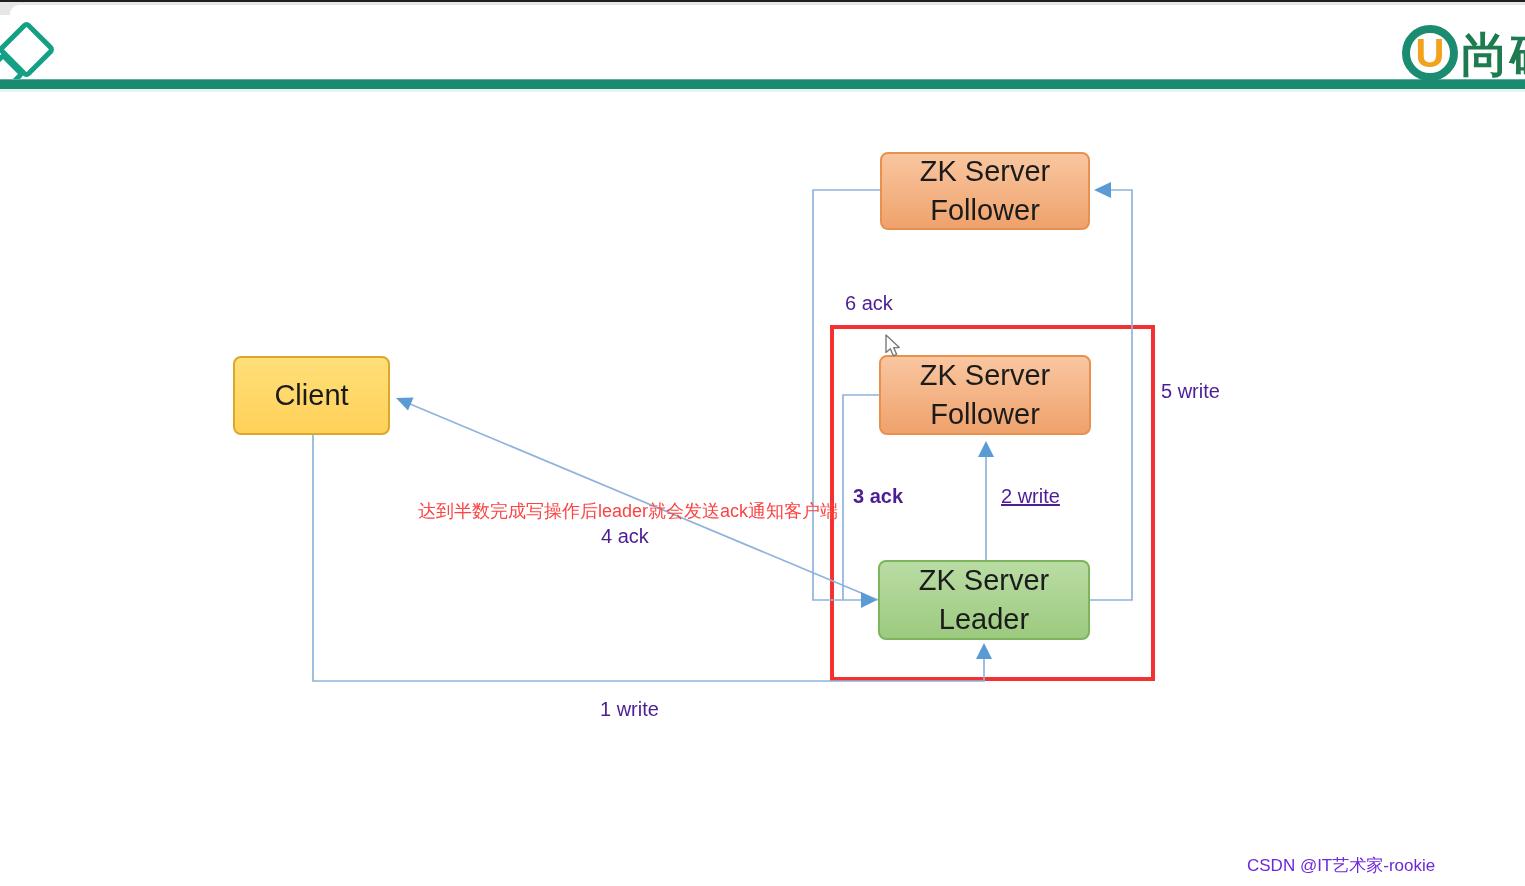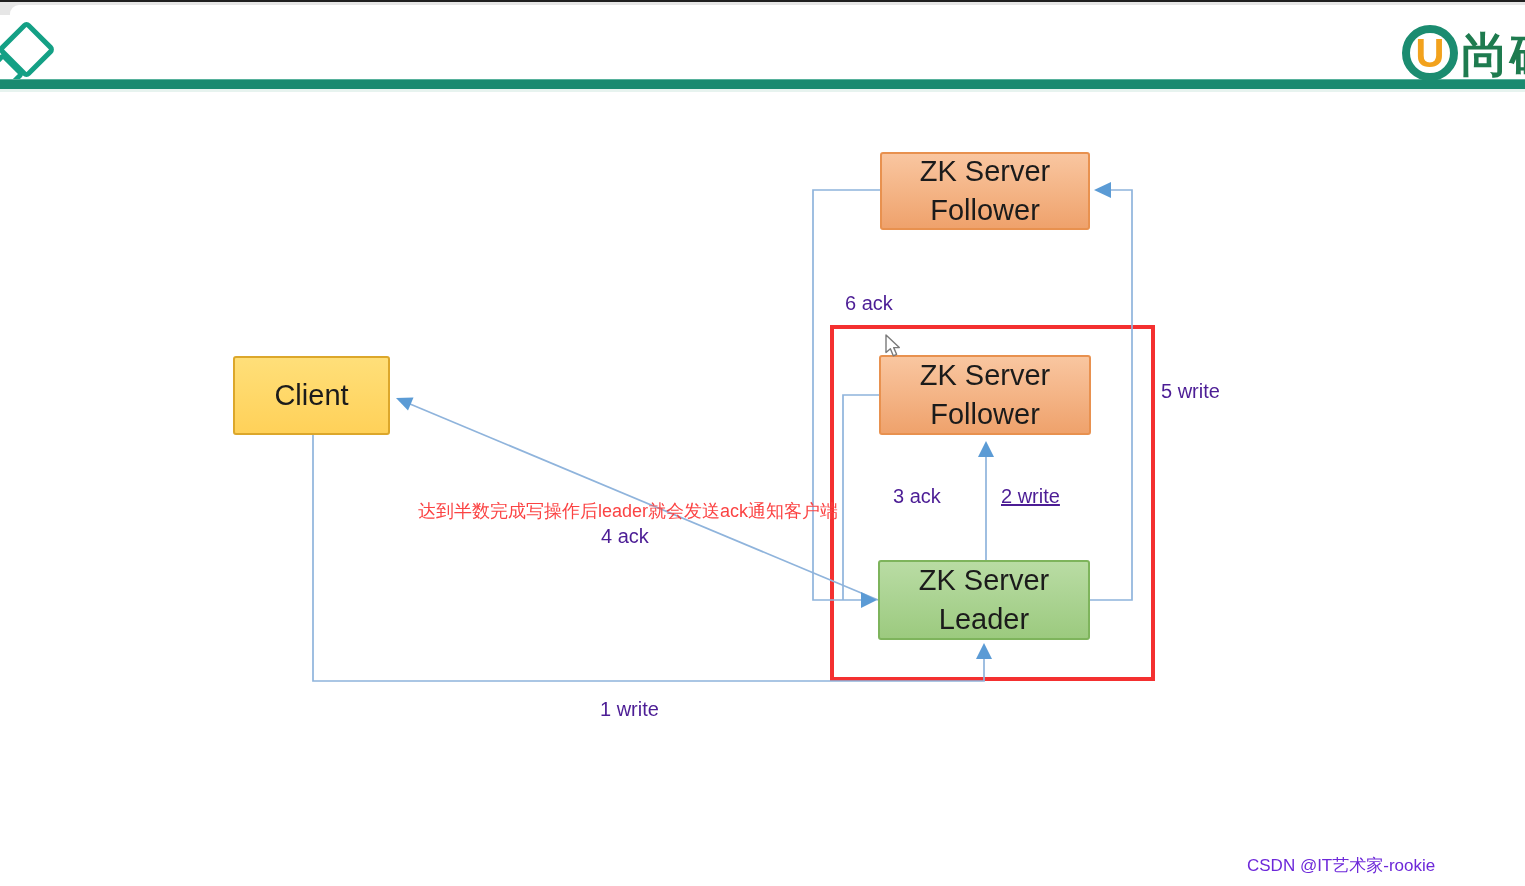--- a/index.html
+++ b/index.html
@@ -22,38 +22,38 @@
   .green-bar-glow{position:absolute;left:0;top:89px;width:100%;height:3px;background:#e7f3ef;}
   .logo{position:absolute;left:1399px;top:22px;width:200px;height:62px;}
   .logo-text{
     position:absolute;left:1461px;top:24px;font-size:47px;font-weight:bold;
     color:#1e7b4f;white-space:nowrap;letter-spacing:2px;
   }
   
   .node{
     position:absolute;display:flex;align-items:center;justify-content:center;
     text-align:center;font-size:29px;color:#1b1b1b;line-height:1.35;
-    white-space:pre-line;border-radius:3px;box-sizing:border-box;z-index:3;
+    white-space:pre-line;border-radius:8px;box-sizing:border-box;z-index:3;
   }
   .node.follower{background:linear-gradient(180deg,#f9c6a0 0%,#efa26c 100%);border:2px solid #e8914f;}
   .node.leader  {background:linear-gradient(180deg,#b9dca4 0%,#9cca7f 100%);border:2px solid #7eb45c;}
   .node.client  {background:linear-gradient(180deg,#ffdf79 0%,#ffd159 100%);border:2px solid #dca72b;}
   #n-client {left:233px;top:356px;width:157px;height:79px;}
   #n-f-top  {left:880px;top:152px;width:210px;height:78px;}
   #n-f-mid  {left:879px;top:355px;width:212px;height:80px;}
   #n-leader {left:878px;top:560px;width:212px;height:80px;}
   .highlight-rect{
     position:absolute;left:830px;top:325px;width:325px;height:356px;
     border:4px solid #f43030;box-sizing:border-box;z-index:1;
   }
   #wires{position:absolute;left:0;top:0;width:1525px;height:886px;z-index:2;pointer-events:none;}
   .lbl{position:absolute;font-size:20px;color:#4c1d95;white-space:nowrap;z-index:4;}
   #lbl-ack6  {left:845px;top:292px;}
   #lbl-write5{left:1161px;top:380px;}
-  #lbl-ack3  {left:893px;top:485px;}
+  #lbl-ack3  {left:853px;top:485px;font-weight:bold;}
   #lbl-write2{left:1001px;top:485px;text-decoration:underline;}
   #lbl-ack4  {left:601px;top:525px;}
   #lbl-write1{left:600px;top:698px;}
   .annotation{
     position:absolute;left:418px;top:499px;font-size:18px;color:#fb4343;
     white-space:nowrap;z-index:4;
   }
   .watermark{
     position:absolute;left:1247px;top:854px;font-size:17px;color:#6d28d9;
     white-space:nowrap;z-index:4;text-shadow:1px 1px 0 #ffffff;

